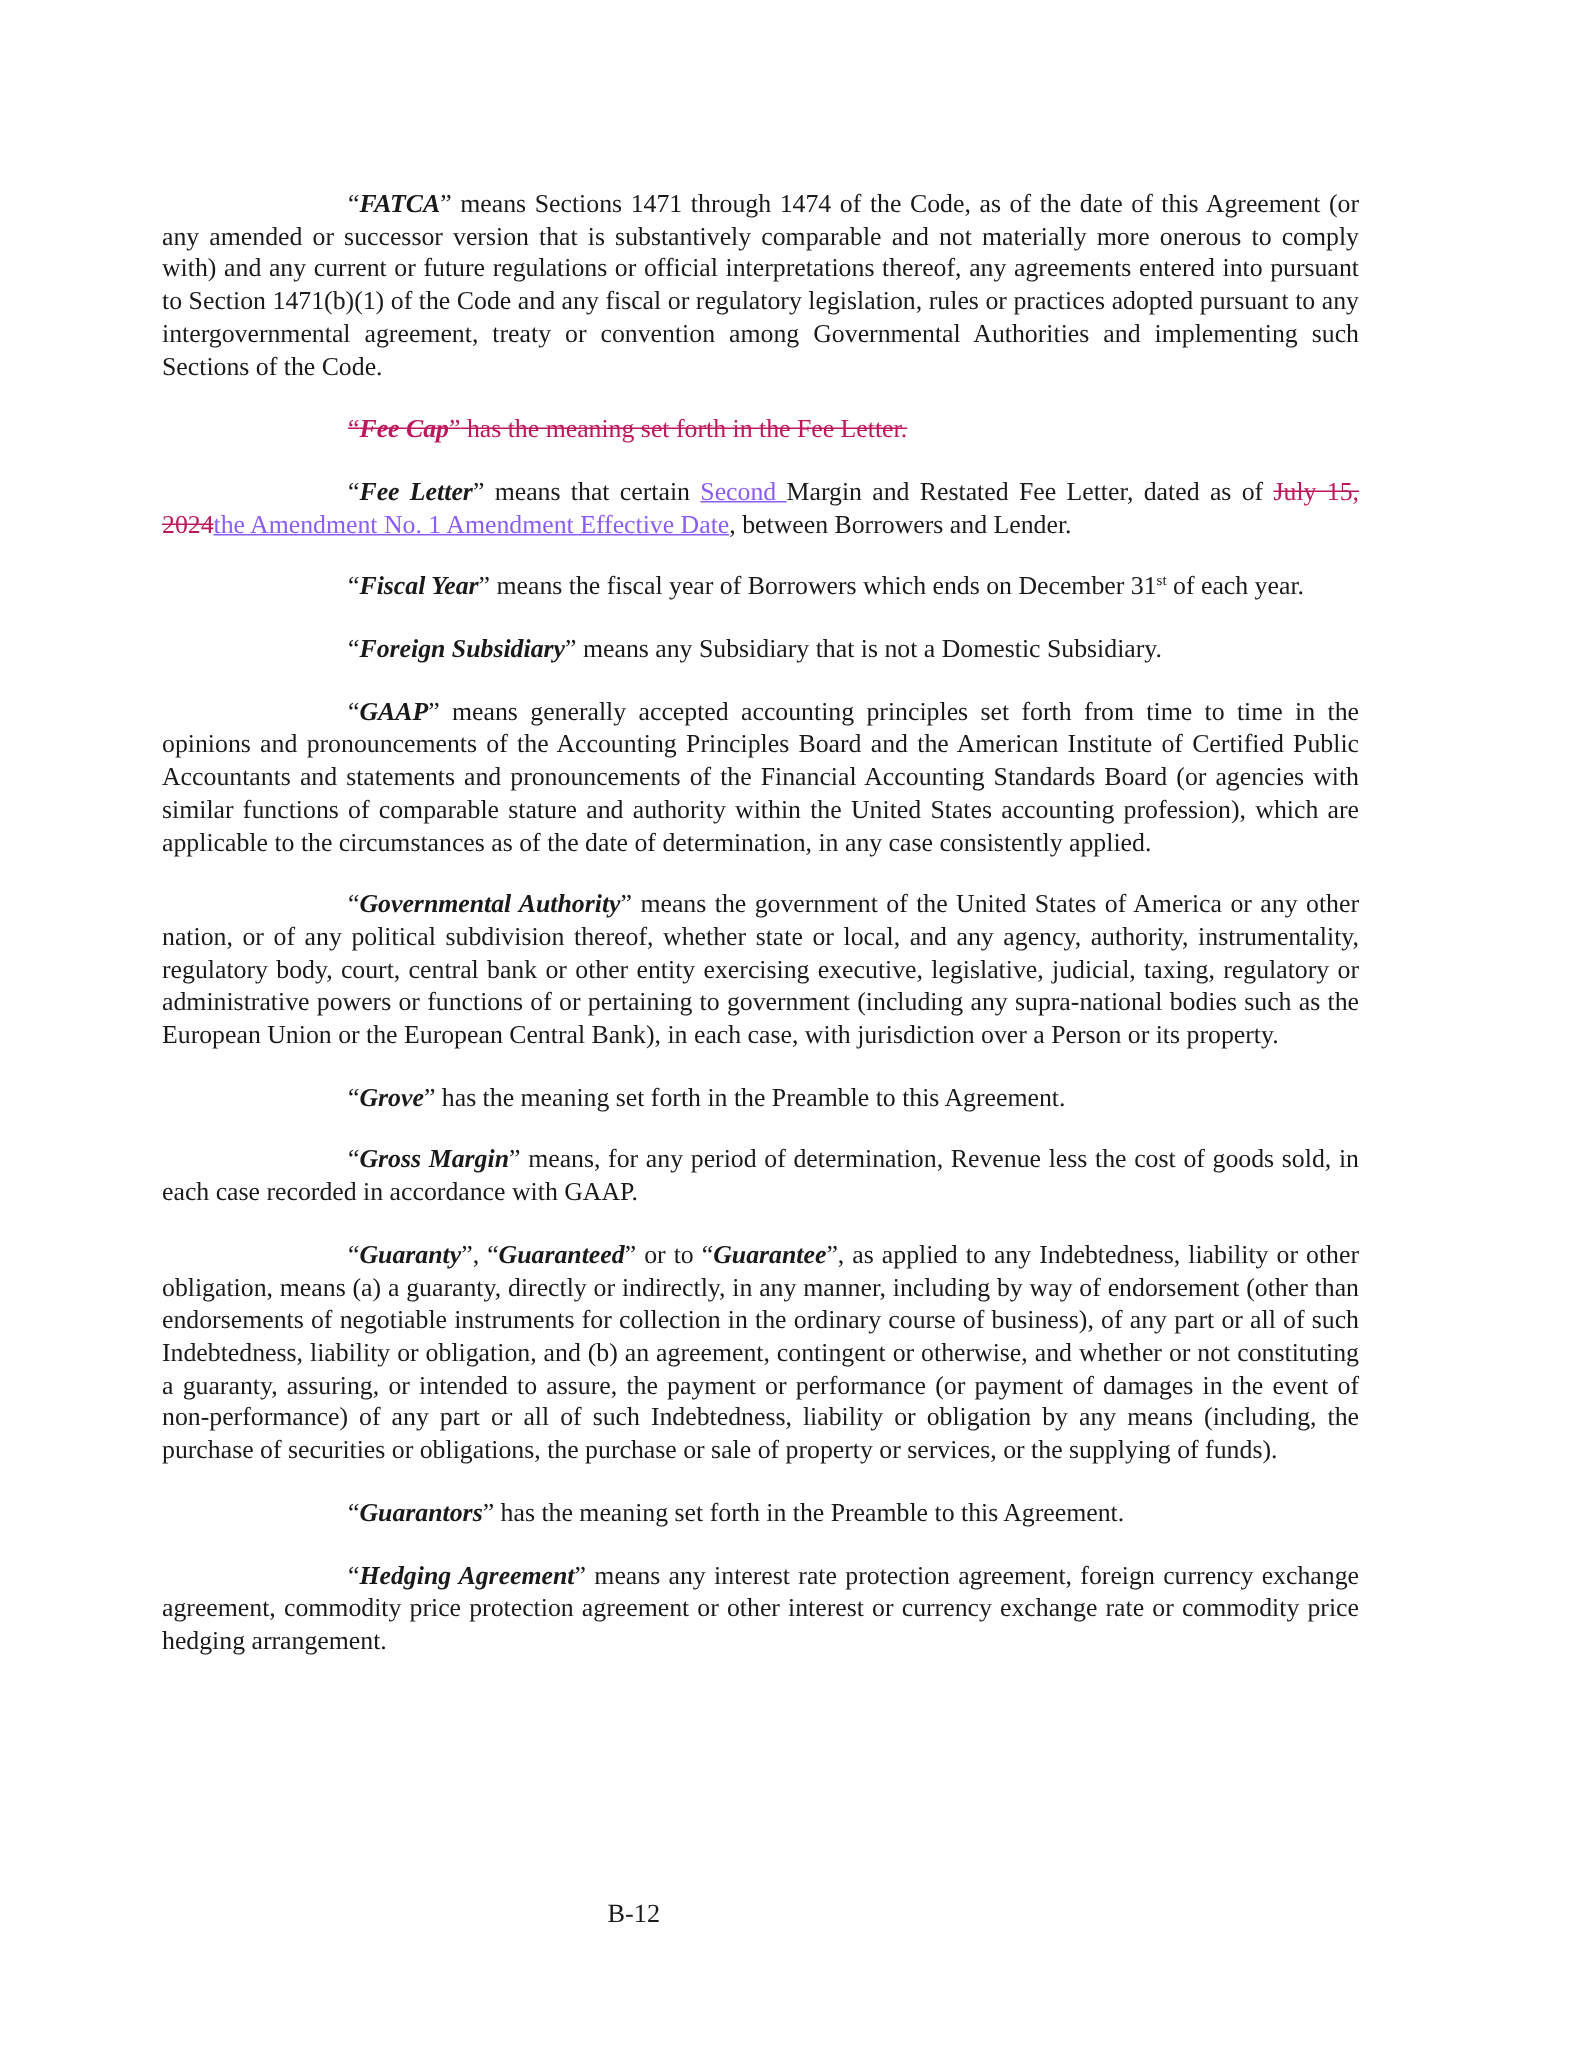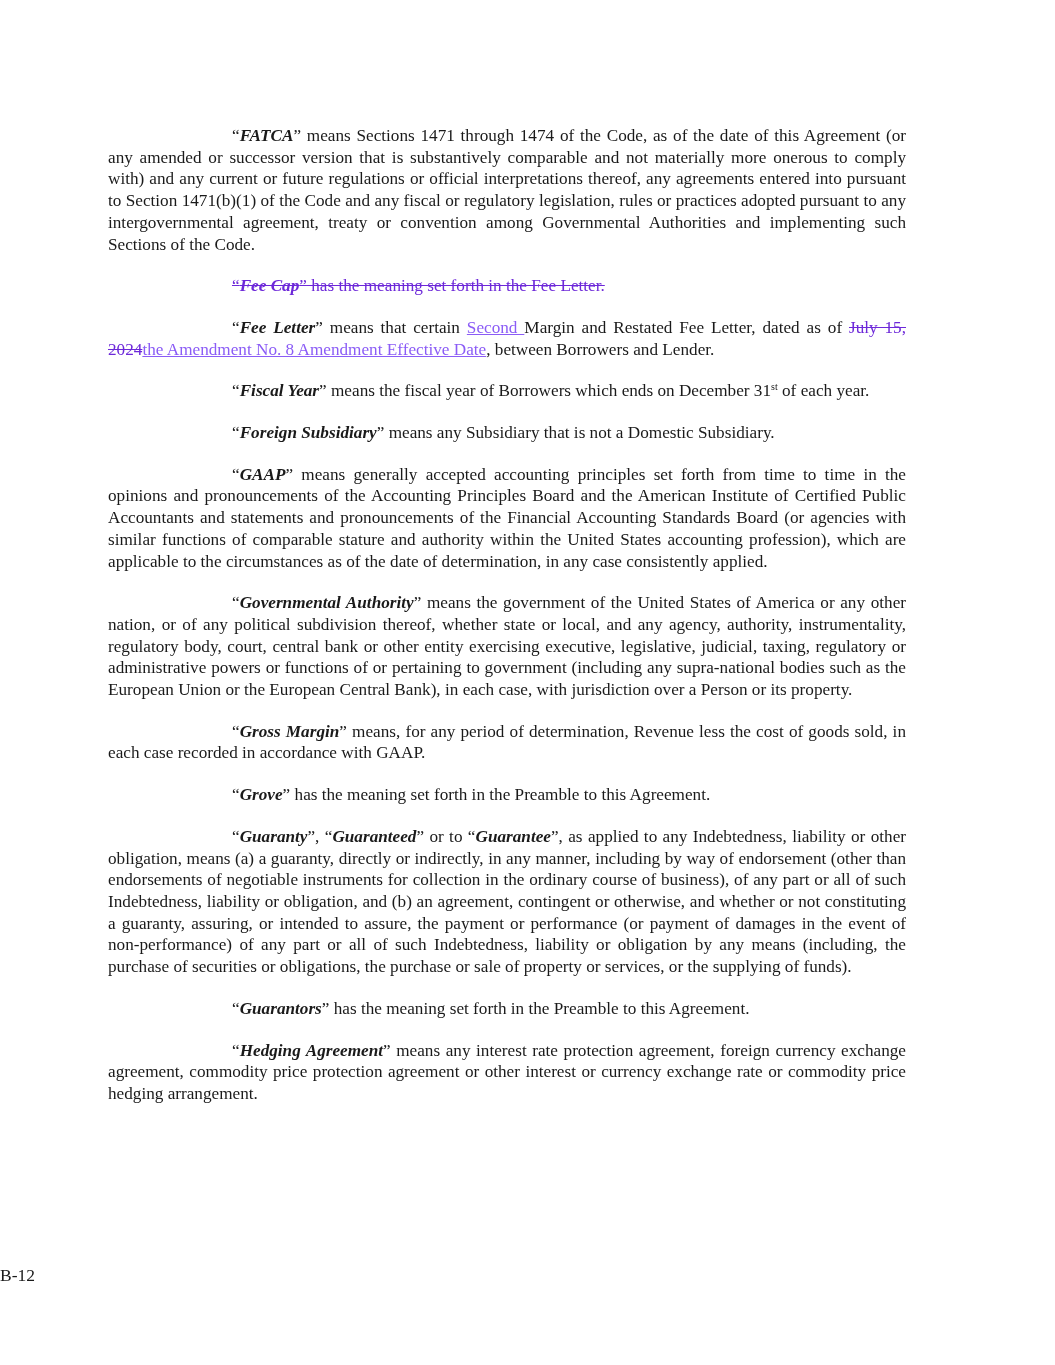--- a/index.html
+++ b/index.html
@@ -18,60 +18,60 @@
     width: 798px;
   }
   .para {
     font-size: 17.2px;
     line-height: 21.7px;
     text-align: justify;
     text-indent: 124px;
     margin: 0 0 20px 0;
   }
   .term { font-weight: bold; font-style: italic; }
-  .del { color: #6d28d9; text-decoration: line-through; }
+  .del { color: #be185d; text-decoration: line-through; }
   .ins { color: #8b5cf6; text-decoration: underline; }
   sup { font-size: 10px; line-height: 0; vertical-align: 6px; }
   .page-number {
     position: absolute;
     top: 1265px;
     left: 0;
     width: 845px;
-    text-align: left;
+    text-align: center;
     font-size: 17.5px;
   }
   .doc-id {
     position: absolute;
     top: 1364px;
     left: 124px;
     font-size: 11.5px;
   }
 </style>
 </head>
 <body>
 
 <div class="page">
 
   <p class="para"><span>“</span><span class="term">FATCA</span><span>”</span><span> means Sections 1471 through 1474 of the Code, as of the date of this Agreement (or any amended or successor version that is substantively comparable and not materially more onerous to comply with) and any current or future regulations or official interpretations thereof, any agreements entered into pursuant to Section 1471(b)(1) of the Code and any fiscal or regulatory legislation, rules or practices adopted pursuant to any intergovernmental agreement, treaty or convention among Governmental Authorities and implementing such Sections of the Code.</span></p>
 
   <p class="para del"><span>“</span><span class="term">Fee Cap</span><span>”</span><span> has the meaning set forth in the Fee Letter.</span></p>
 
-  <p class="para"><span>“</span><span class="term">Fee Letter</span><span>”</span><span> means that certain </span><span class="ins">Second </span><span>Margin and Restated Fee Letter, dated as of </span><span class="del">July 15, 2024</span><span class="ins">the Amendment No. 8 Amendment Effective Date</span><span>, between Borrowers and Lender.</span></p>
+  <p class="para"><span>“</span><span class="term">Fee Letter</span><span>”</span><span> means that certain </span><span class="ins">Second </span><span>Margin and Restated Fee Letter, dated as of </span><span class="del">July 15, 2024</span><span class="ins">the Amendment No. 1 Amendment Effective Date</span><span>, between Borrowers and Lender.</span></p>
 
   <p class="para"><span>“</span><span class="term">Fiscal Year</span><span>”</span><span> means the fiscal year of Borrowers which ends on December 31</span><sup>st</sup><span> of each year.</span></p>
 
   <p class="para"><span>“</span><span class="term">Foreign Subsidiary</span><span>”</span><span> means any Subsidiary that is not a Domestic Subsidiary.</span></p>
 
   <p class="para"><span>“</span><span class="term">GAAP</span><span>”</span><span> means generally accepted accounting principles set forth from time to time in the opinions and pronouncements of the Accounting Principles Board and the American Institute of Certified Public Accountants and statements and pronouncements of the Financial Accounting Standards Board (or agencies with similar functions of comparable stature and authority within the United States accounting profession), which are applicable to the circumstances as of the date of determination, in any case consistently applied.</span></p>
 
   <p class="para"><span>“</span><span class="term">Governmental Authority</span><span>”</span><span> means the government of the United States of America or any other nation, or of any political subdivision thereof, whether state or local, and any agency, authority, instrumentality, regulatory body, court, central bank or other entity exercising executive, legislative, judicial, taxing, regulatory or administrative powers or functions of or pertaining to government (including any supra-national bodies such as the European Union or the European Central Bank), in each case, with jurisdiction over a Person or its property.</span></p>
 
+  <p class="para"><span>“</span><span class="term">Grove</span><span>”</span><span> has the meaning set forth in the Preamble to this Agreement.</span></p>
+
   <p class="para"><span>“</span><span class="term">Gross Margin</span><span>”</span><span> means, for any period of determination, Revenue less the cost of goods sold, in each case recorded in accordance with GAAP.</span></p>
-
-  <p class="para"><span>“</span><span class="term">Grove</span><span>”</span><span> has the meaning set forth in the Preamble to this Agreement.</span></p>
 
   <p class="para"><span>“</span><span class="term">Guaranty</span><span>”</span><span>, “</span><span class="term">Guaranteed</span><span>” or to “</span><span class="term">Guarantee</span><span>”, as applied to any Indebtedness, liability or other obligation, means (a) a guaranty, directly or indirectly, in any manner, including by way of endorsement (other than endorsements of negotiable instruments for collection in the ordinary course of business), of any part or all of such Indebtedness, liability or obligation, and (b) an agreement, contingent or otherwise, and whether or not constituting a guaranty, assuring, or intended to assure, the payment or performance (or payment of damages in the event of non-performance) of any part or all of such Indebtedness, liability or obligation by any means (including, the purchase of securities or obligations, the purchase or sale of property or services, or the supplying of funds).</span></p>
 
   <p class="para"><span>“</span><span class="term">Guarantors</span><span>”</span><span> has the meaning set forth in the Preamble to this Agreement.</span></p>
 
   <p class="para"><span>“</span><span class="term">Hedging Agreement</span><span>”</span><span> means any interest rate protection agreement, foreign currency exchange agreement, commodity price protection agreement or other interest or currency exchange rate or commodity price hedging arrangement.</span></p>
 
 </div>
 
 <div class="page-number">B-12</div>

